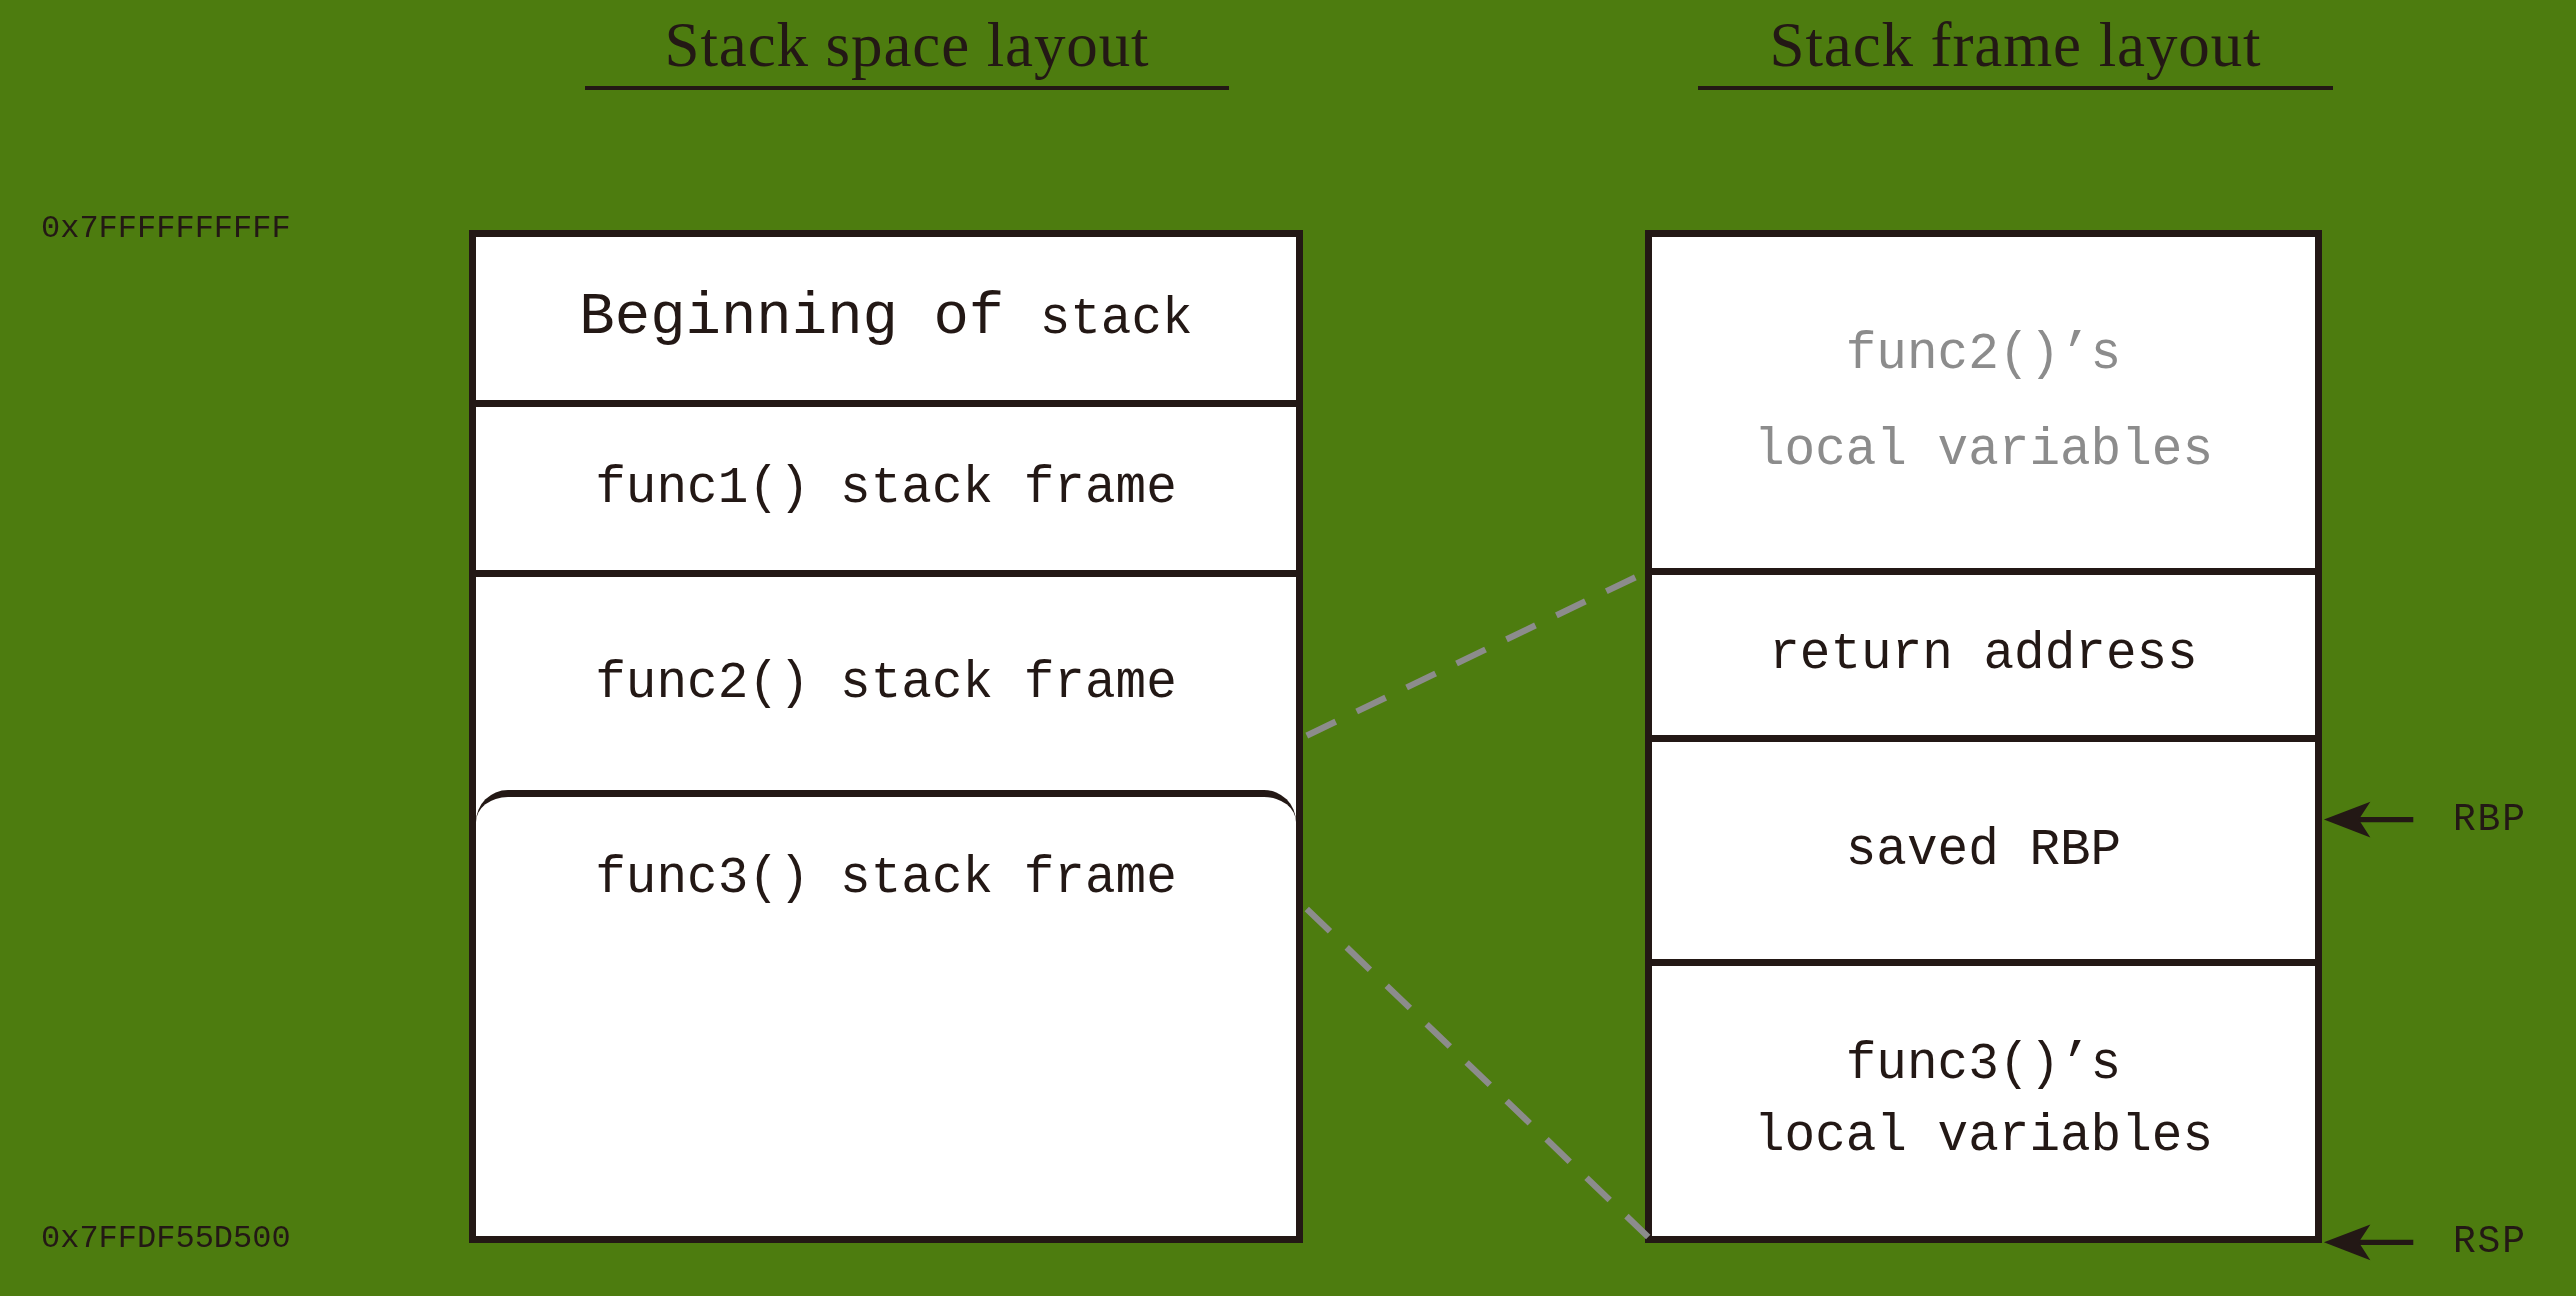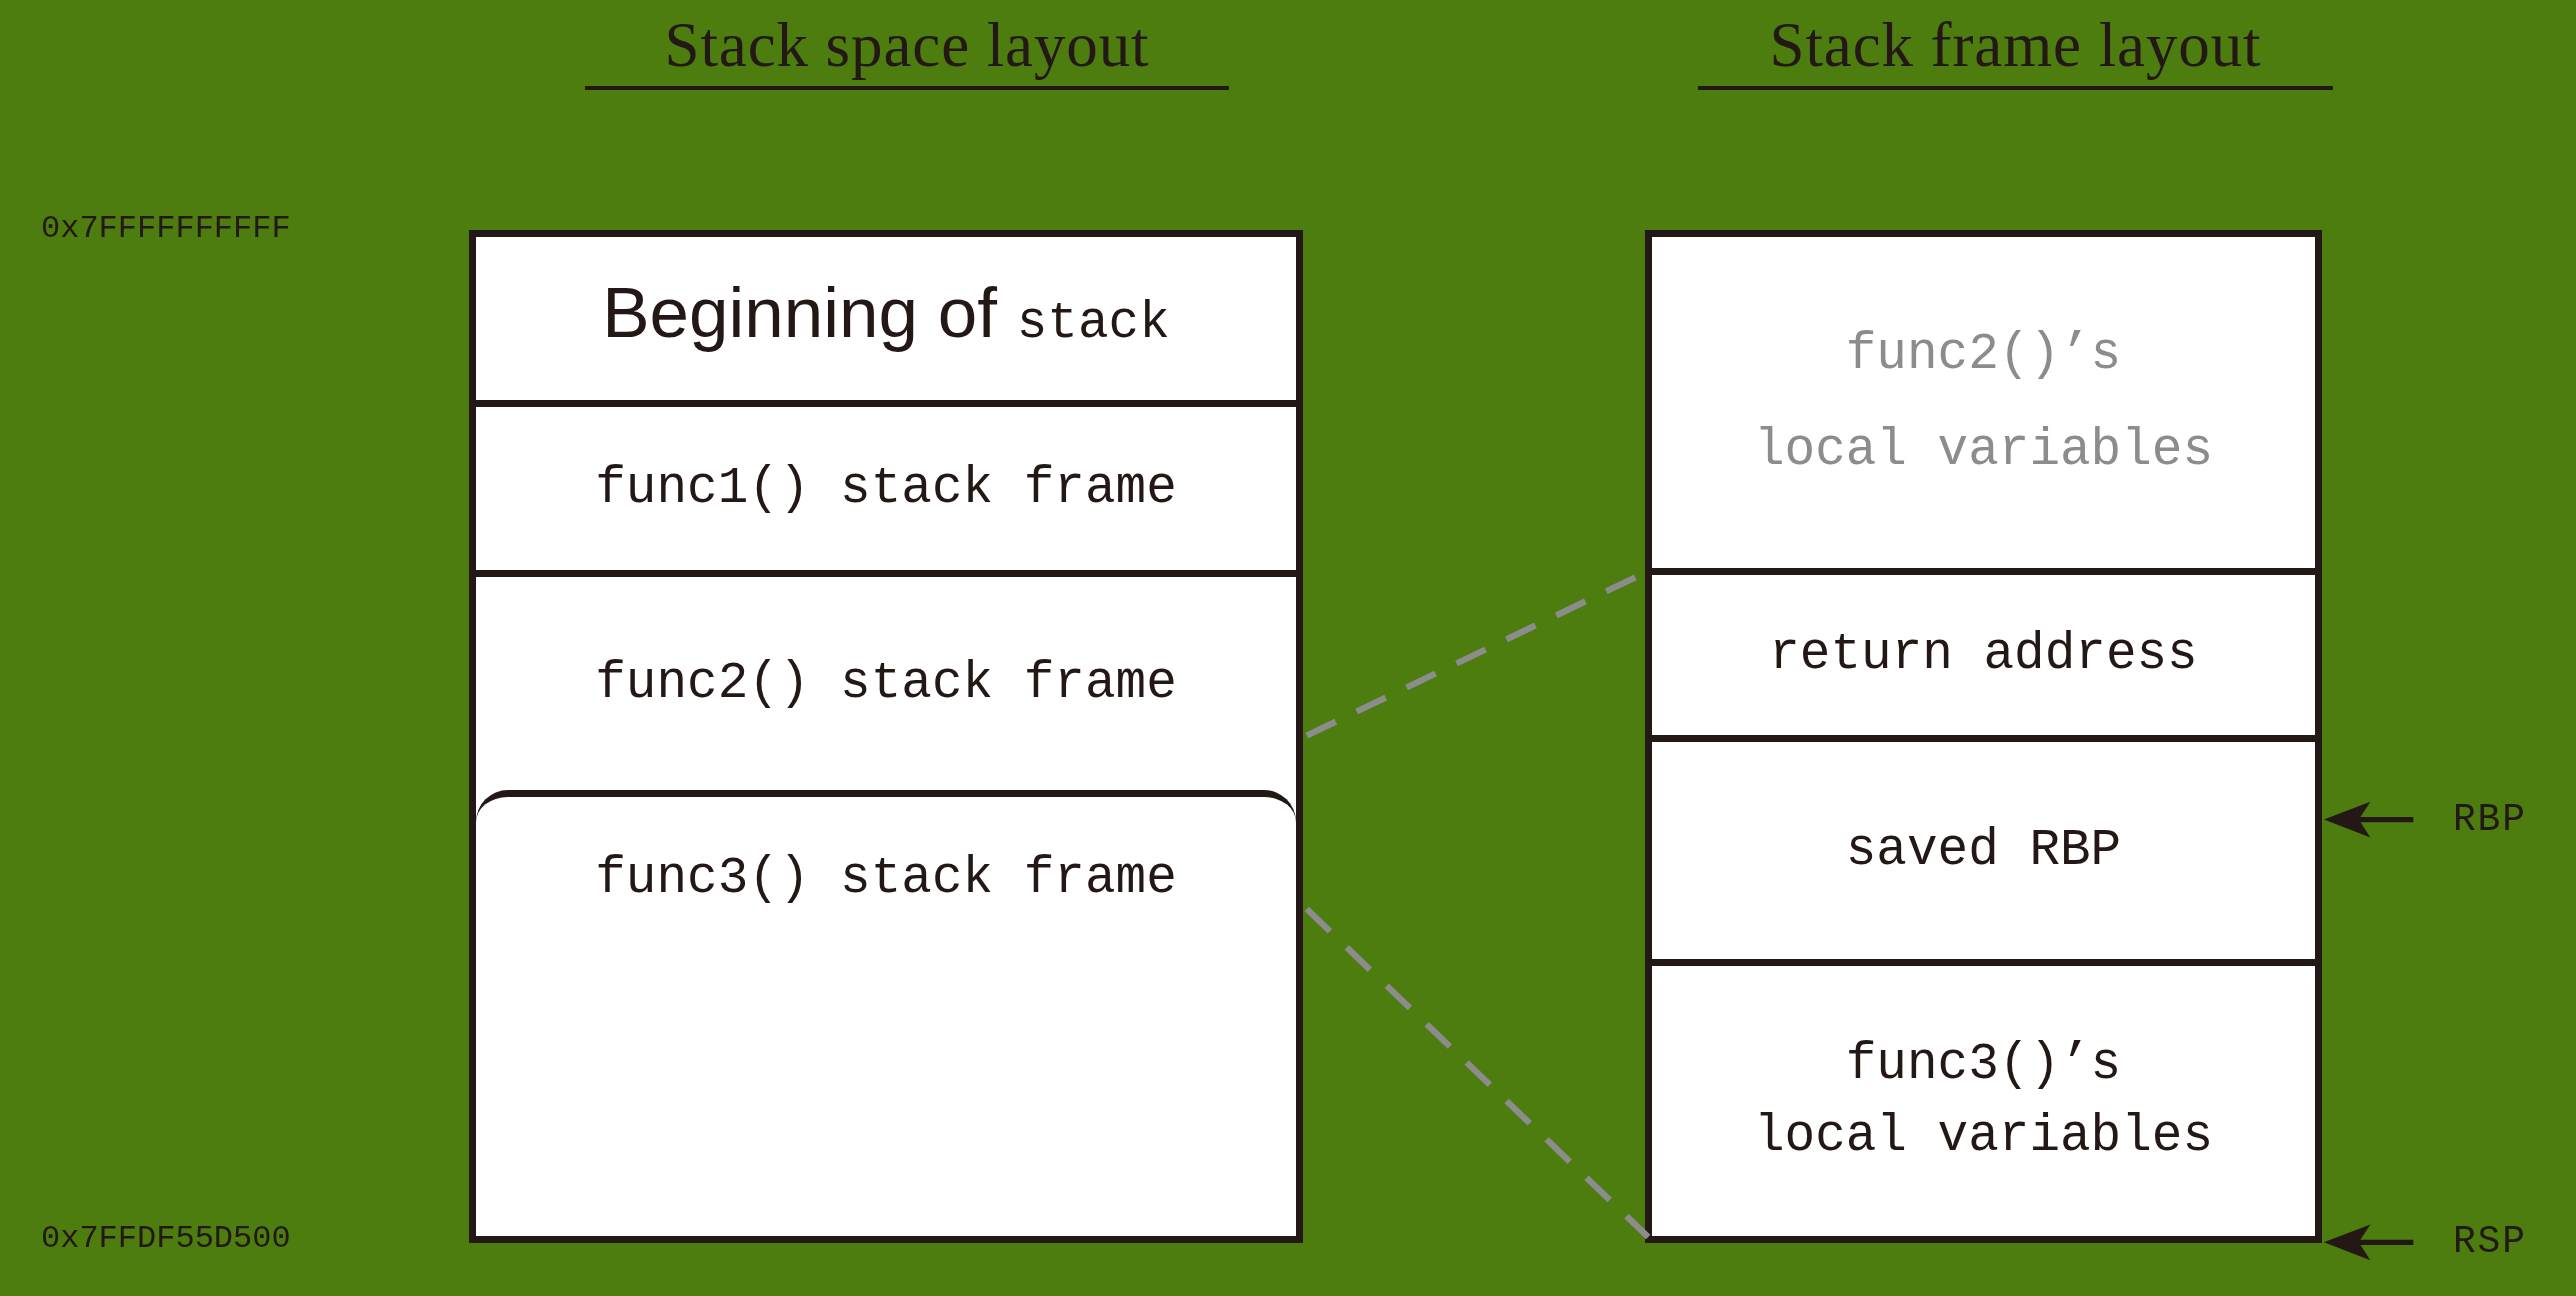--- a/index.html
+++ b/index.html
@@ -62,22 +62,22 @@
     text-align:center;
     white-space:nowrap;
   }
   .cell.rule{border-top:7.2px solid var(--ink);}
   .cell.grow{flex:1 1 auto;}
   .muted-italic{
     color:var(--muted);
     gap:24px;
   }
   .serif-part{
-    font-family:Liberation Sans, sans-serif;
-    font-size:71px;
+    font-family:Liberation Mono, monospace;
+    font-size:59px;
   }
   .mono-part{font-size:51px;}
   svg.overlay{
     position:absolute;
     left:0;top:0;
     width:2576px;height:1296px;
     pointer-events:none;
   }
   .reglabel{
     position:absolute;

